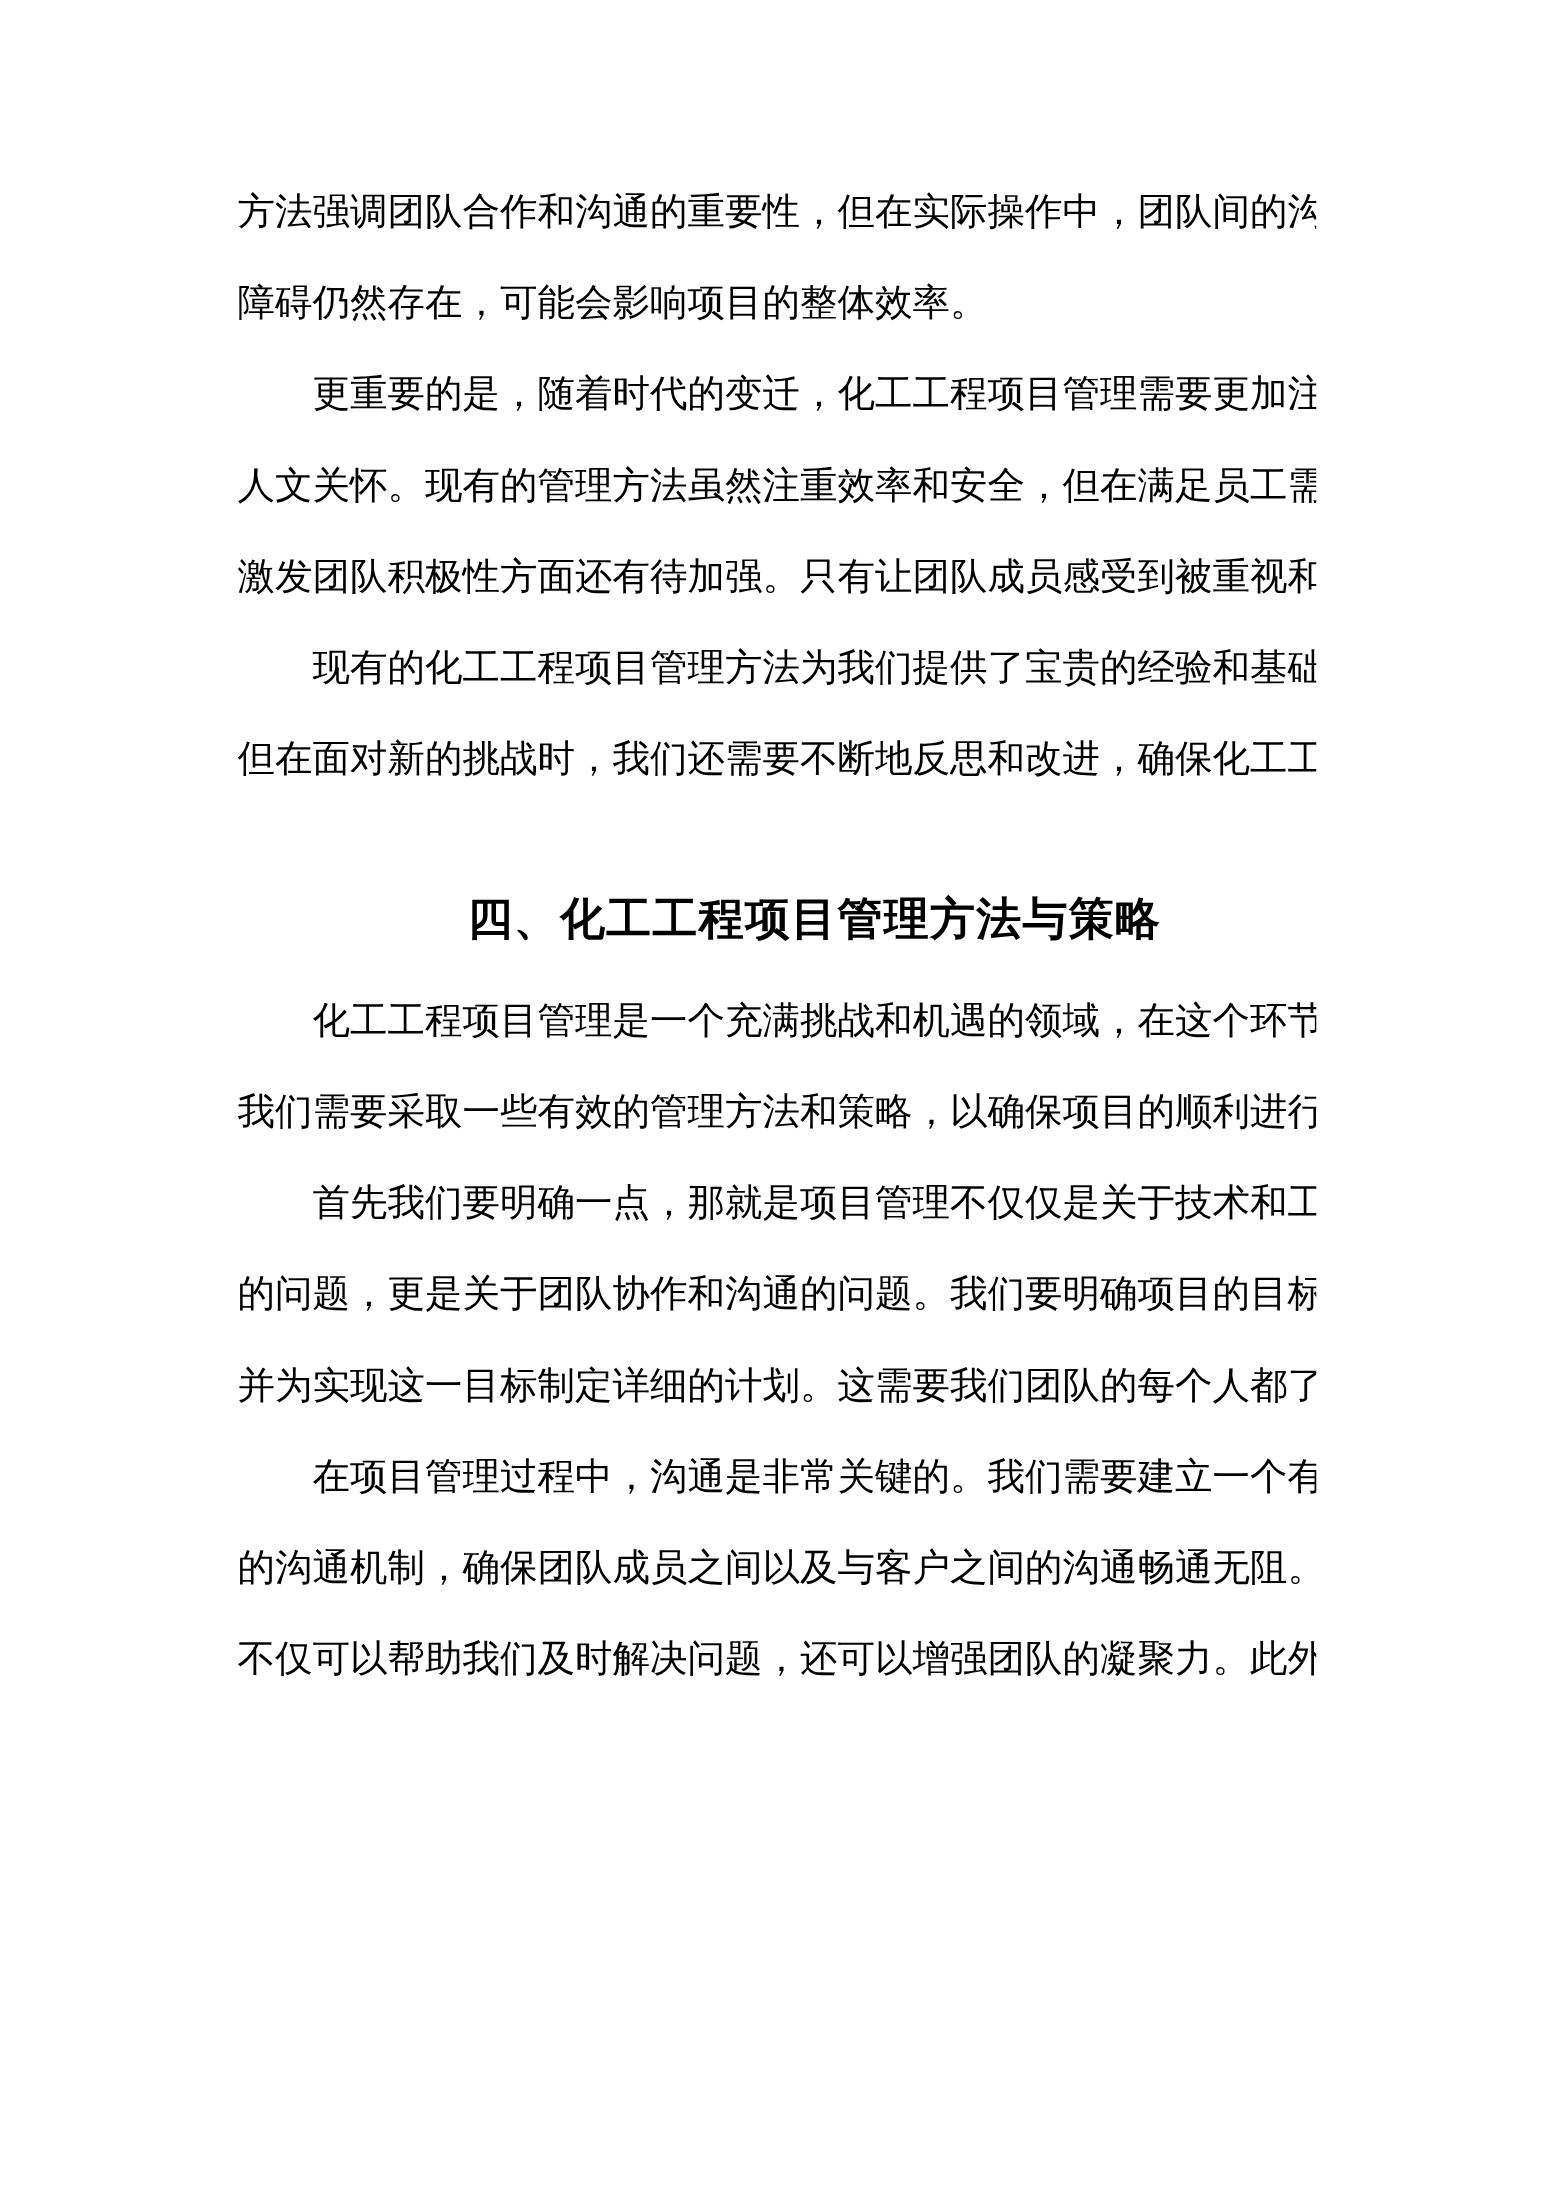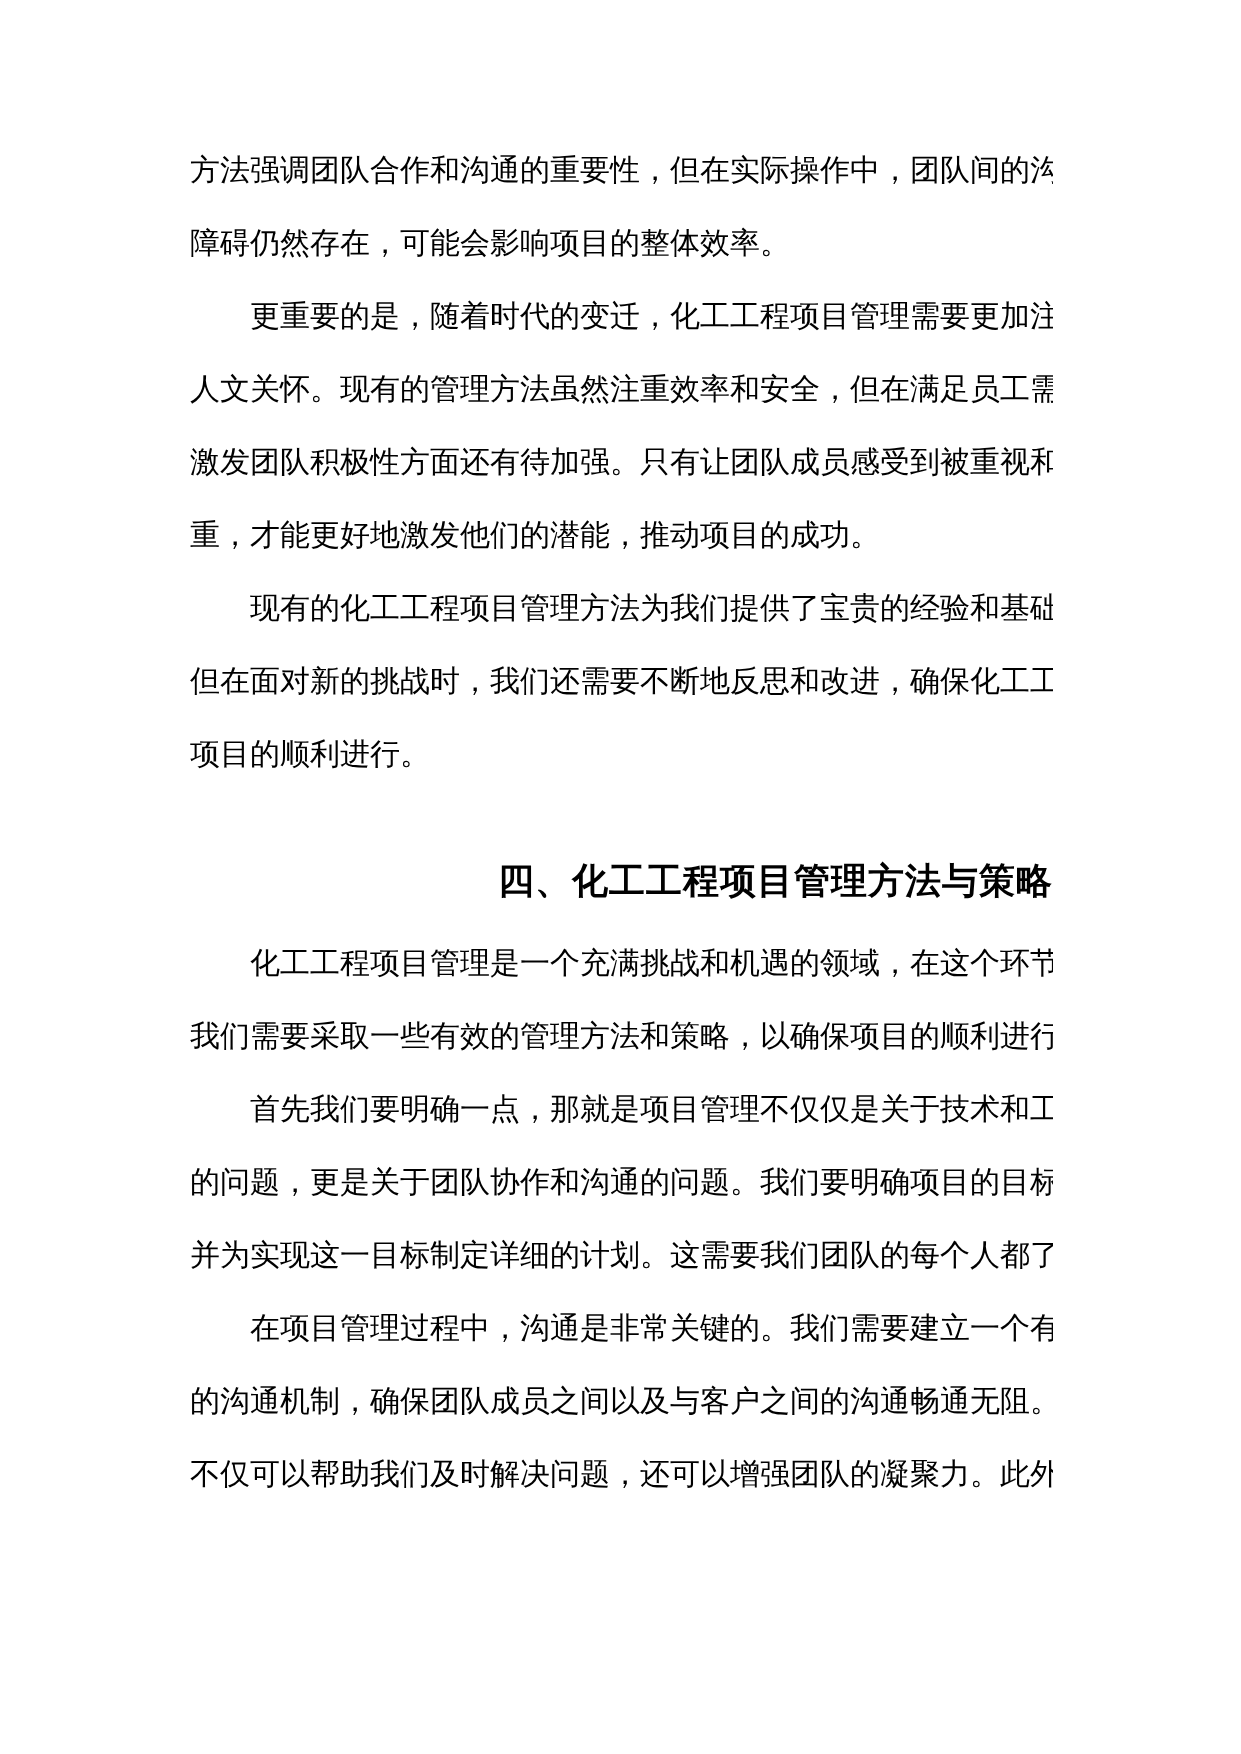--- a/index.html
+++ b/index.html
@@ -35,44 +35,42 @@
     text-indent:60px;
   }
   .heading{
     height:90px;
     line-height:90px;
     margin-top:46px;
     font-size:36px;
     font-weight:bold;
     text-indent:60px;
     letter-spacing:1px;
-    text-align:right;
+    text-align:center;
     white-space:nowrap;
     overflow:hidden;
   }
 </style>
 </head>
 <body>
 
 <div class="page">
   <div class="doc-body" id="doc-body">
       <div class="para">
         <div class="line">方法强调团队合作和沟通的重要性，但在实际操作中，团队间的沟通</div>
         <div class="line last">障碍仍然存在，可能会影响项目的整体效率。</div>
       </div>
       <div class="para">
         <div class="line indent">更重要的是，随着时代的变迁，化工工程项目管理需要更加注重</div>
         <div class="line">人文关怀。现有的管理方法虽然注重效率和安全，但在满足员工需求、</div>
         <div class="line">激发团队积极性方面还有待加强。只有让团队成员感受到被重视和尊</div>
-        <div class="line last">重，才能更好地激发他们的潜能，推动项目的成功。</div>
       </div>
       <div class="para">
         <div class="line indent">现有的化工工程项目管理方法为我们提供了宝贵的经验和基础，</div>
         <div class="line">但在面对新的挑战时，我们还需要不断地反思和改进，确保化工工程</div>
-        <div class="line last">项目的顺利进行。</div>
       </div>
       <div class="heading">四、化工工程项目管理方法与策略</div>
       <div class="para">
         <div class="line indent">化工工程项目管理是一个充满挑战和机遇的领域，在这个环节，</div>
         <div class="line last">我们需要采取一些有效的管理方法和策略，以确保项目的顺利进行。</div>
       </div>
       <div class="para">
         <div class="line indent">首先我们要明确一点，那就是项目管理不仅仅是关于技术和工程</div>
         <div class="line">的问题，更是关于团队协作和沟通的问题。我们要明确项目的目标，</div>
         <div class="line">并为实现这一目标制定详细的计划。这需要我们团队的每个人都了解</div>

